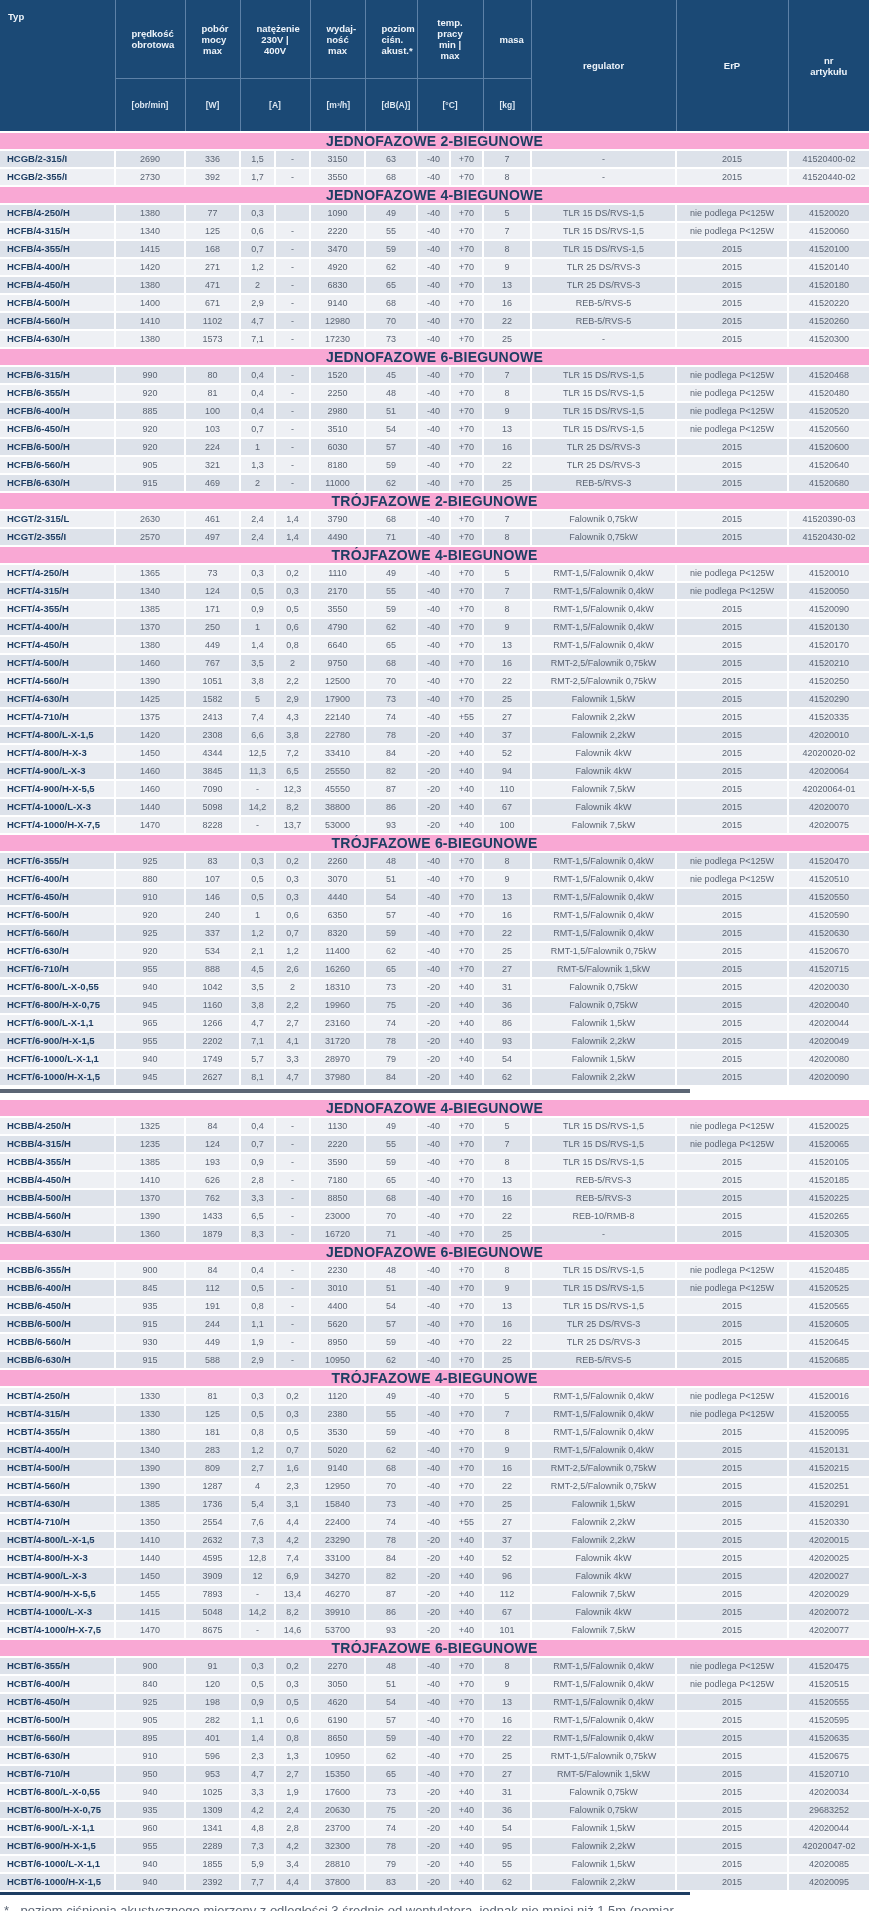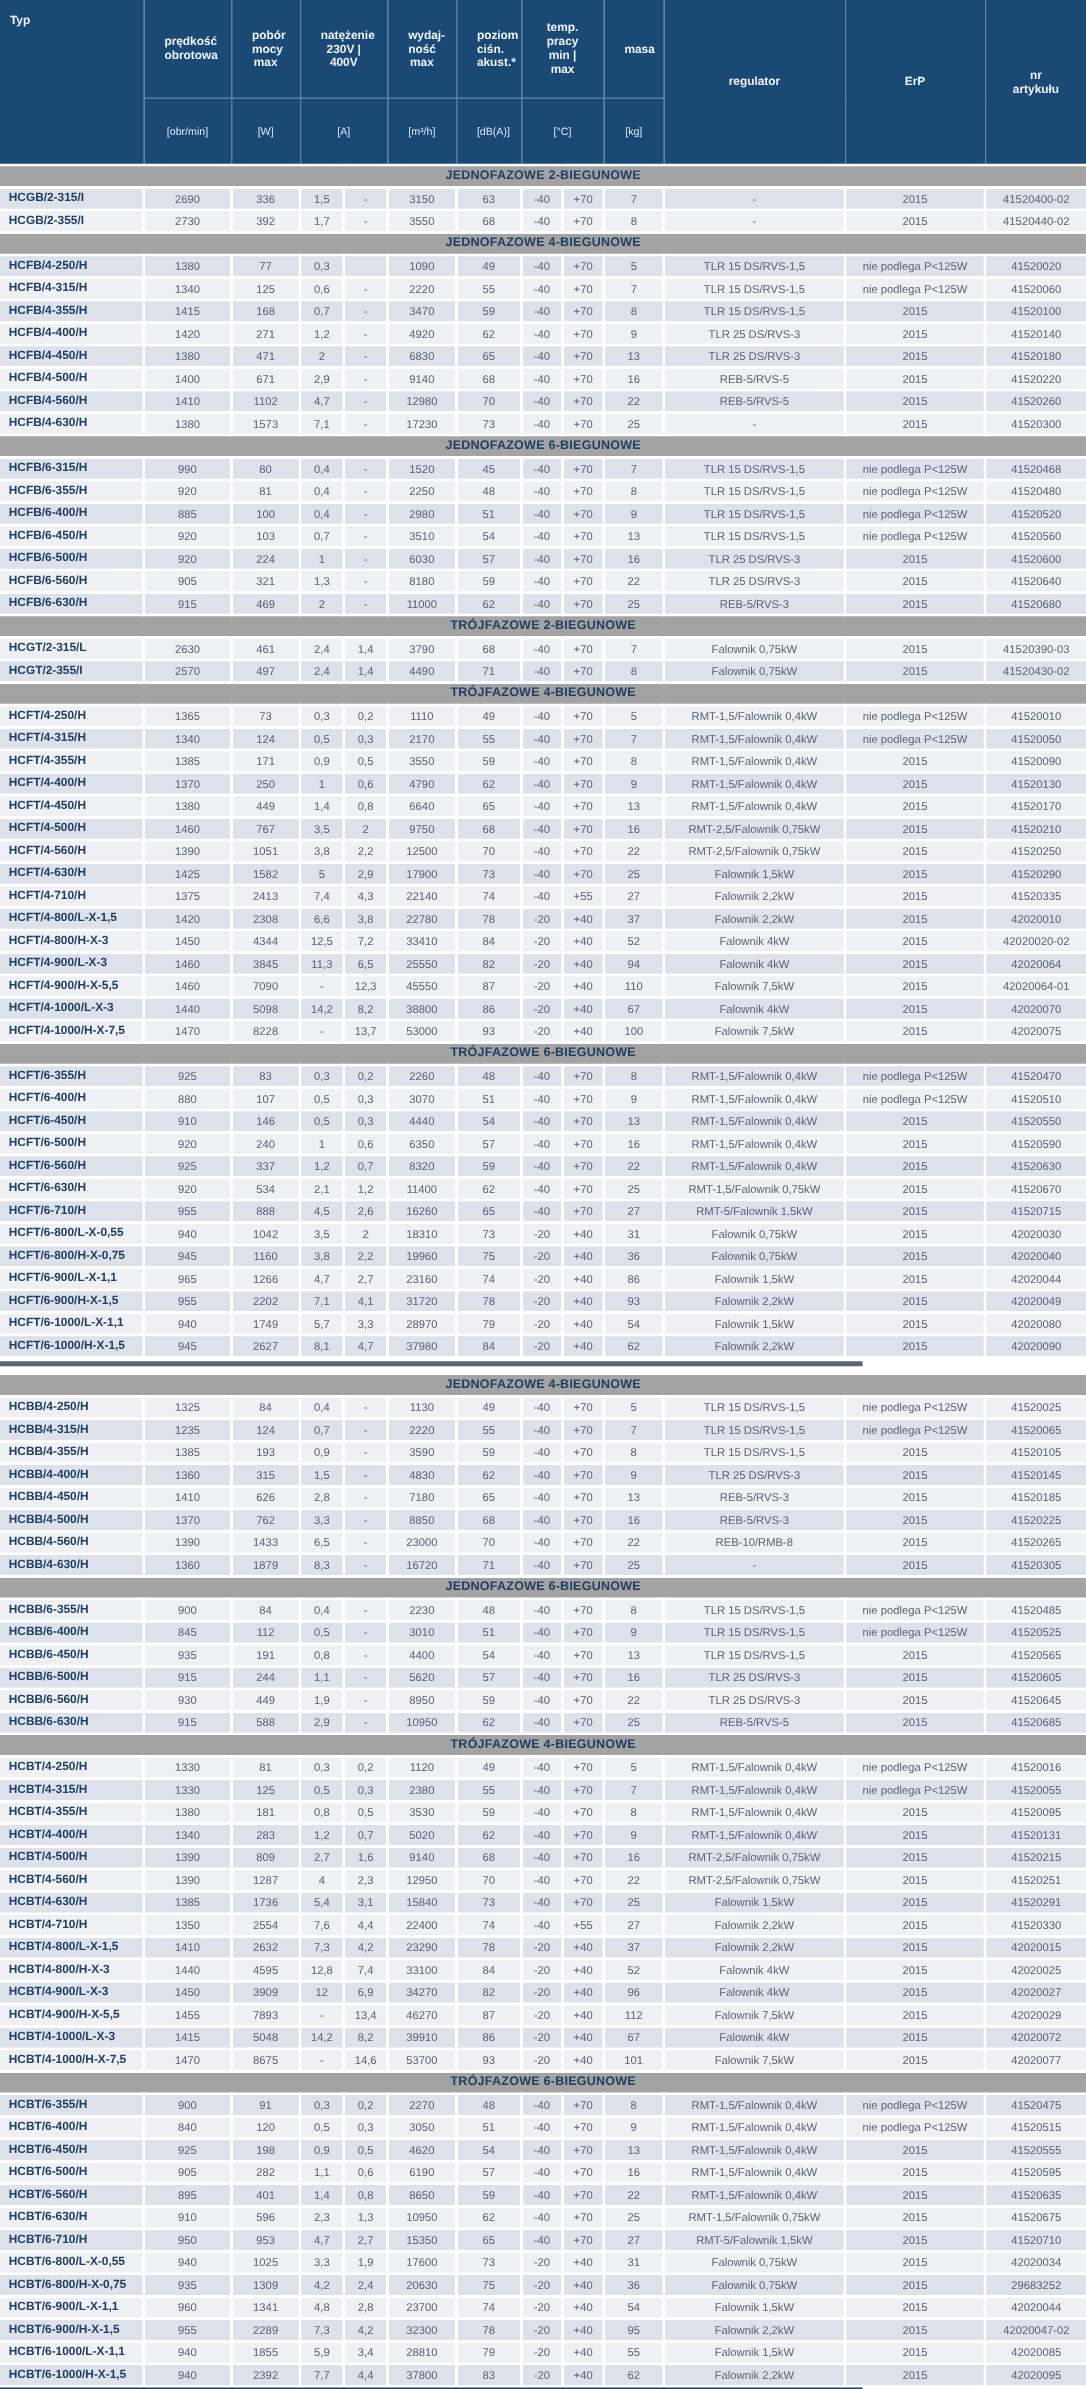--- a/index.html
+++ b/index.html
@@ -8,39 +8,39 @@
 
   table { border-collapse:collapse; table-layout:fixed; width:869px; }
 
   
   thead th {
     background:#1b4975; color:#eef4fa; font-weight:bold;
     font-size:9.5px; line-height:11px; text-align:center; vertical-align:middle;
     white-space:pre-line; padding:16px; border:0;
   }
   thead tr.label-row th { height:46px; }
-  thead tr.unit-row th { height:20px; font-size:8.5px; font-weight:normal; color:#dce7f2;
+  thead tr.unit-row th { height:20px; font-size:8.5px; font-weight:bold; color:#dce7f2;
     border-top:1px solid #5d81a7; }
   thead th.bl { border-left:1px solid #5d81a7; }
   thead th.typ-h { text-align:left; vertical-align:top; padding:11px 0 0 8px; }
   thead th.span2 { vertical-align:middle; }
   thead tr.unit-row th, thead th[rowspan] { border-bottom:2px solid #ffffff; }
 
   
   tbody td {
     font-size:9px; color:#5a6372; text-align:center; vertical-align:middle;
     height:16px; line-height:16px; padding:0;
     border-right:2px solid #ffffff; border-bottom:2px solid #ffffff;
     white-space:nowrap; overflow:hidden;
   }
   tbody td:last-child { border-right:0; }
   tbody td.typ { text-align:left; padding-left:7px; font-weight:bold; color:#1e3e63; font-size:9.5px; }
   tr.shade-a td { background:#dde2ea; }
   tr.shade-b td { background:#eef0f4; }
-  tr.section-row td { background:#a3a3a3; color:#1e3e63; font-weight:bold; font-size:10px; letter-spacing:0.2px; }
+  tr.section-row td { background:#f9a8d4; color:#1e3e63; font-weight:bold; font-size:14px; letter-spacing:0.2px; }
 
   
   .table-divider { height:4px; background:#5c6675; margin:2px 0 7px 0; }
   .bottom-rule { height:3px; background:#1e3e63; }
   .footnote { font-size:13px; color:#5c6675; padding:10px 4px 0 4px; line-height:11px; }
   .page-rule { height:2px; background:#c9ccd2; margin-top:12px; }
 </style>
 </head>
 <body>
 
@@ -882,35 +882,20 @@
           <td>-</td>
           <td>3590</td>
           <td>59</td>
           <td>-40</td>
           <td>+70</td>
           <td>8</td>
           <td>TLR 15 DS/RVS-1,5</td>
           <td>2015</td>
           <td>41520105</td>
         </tr>
-        <tr class="shade-a">
-          <td class="typ">HCBB/4-400/H</td>
-          <td>1360</td>
-          <td>315</td>
-          <td>1,5</td>
-          <td>-</td>
-          <td>4830</td>
-          <td>62</td>
-          <td>-40</td>
-          <td>+70</td>
-          <td>9</td>
-          <td>TLR 25 DS/RVS-3</td>
-          <td>2015</td>
-          <td>41520145</td>
-        </tr>
         <tr class="shade-b">
           <td class="typ">HCBB/4-450/H</td>
           <td>1410</td>
           <td>626</td>
           <td>2,8</td>
           <td>-</td>
           <td>7180</td>
           <td>65</td>
           <td>-40</td>
           <td>+70</td>

